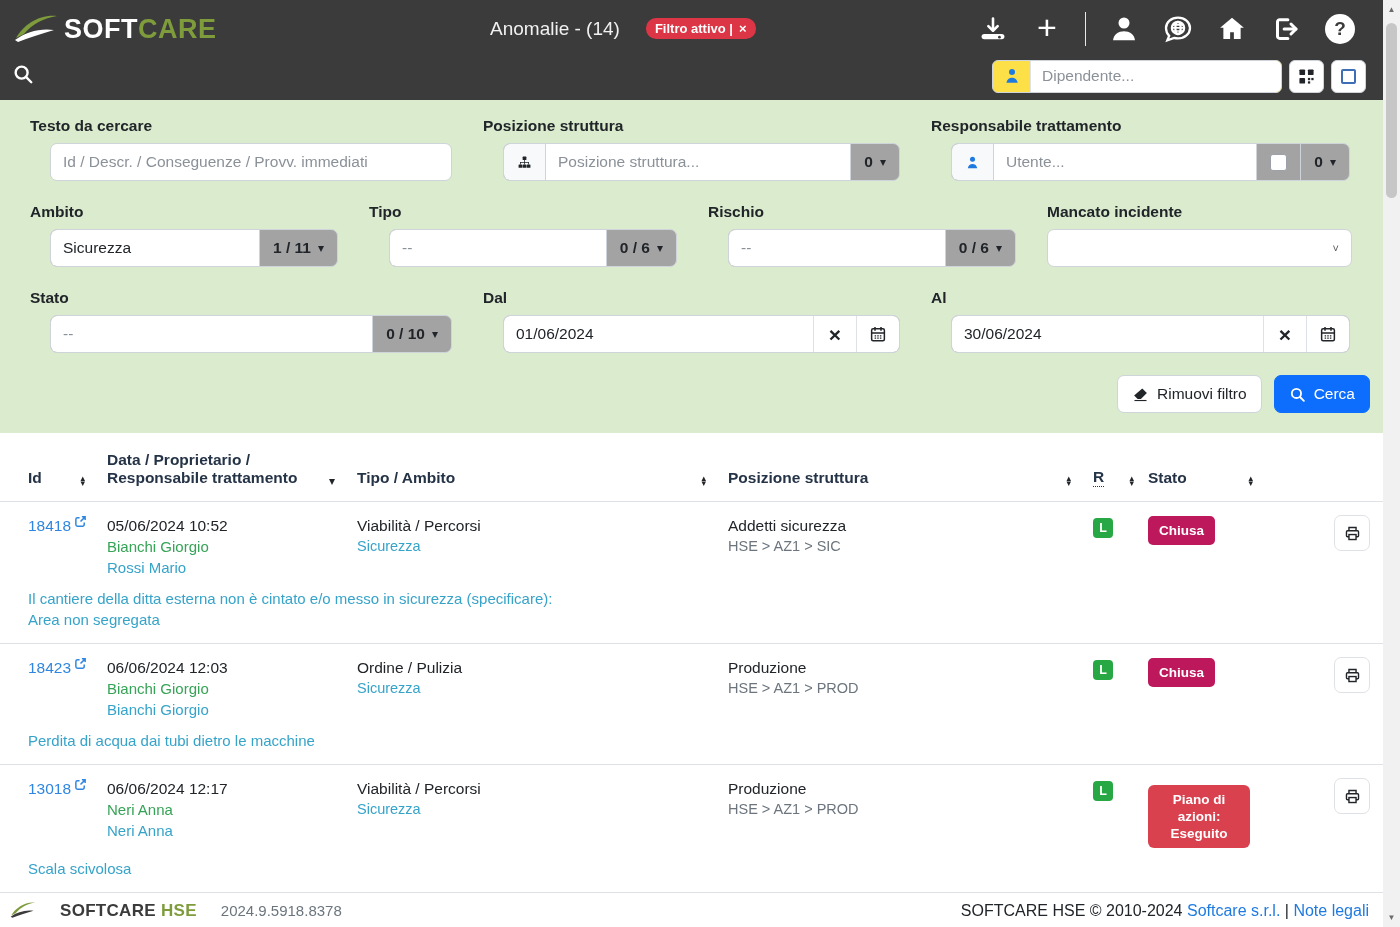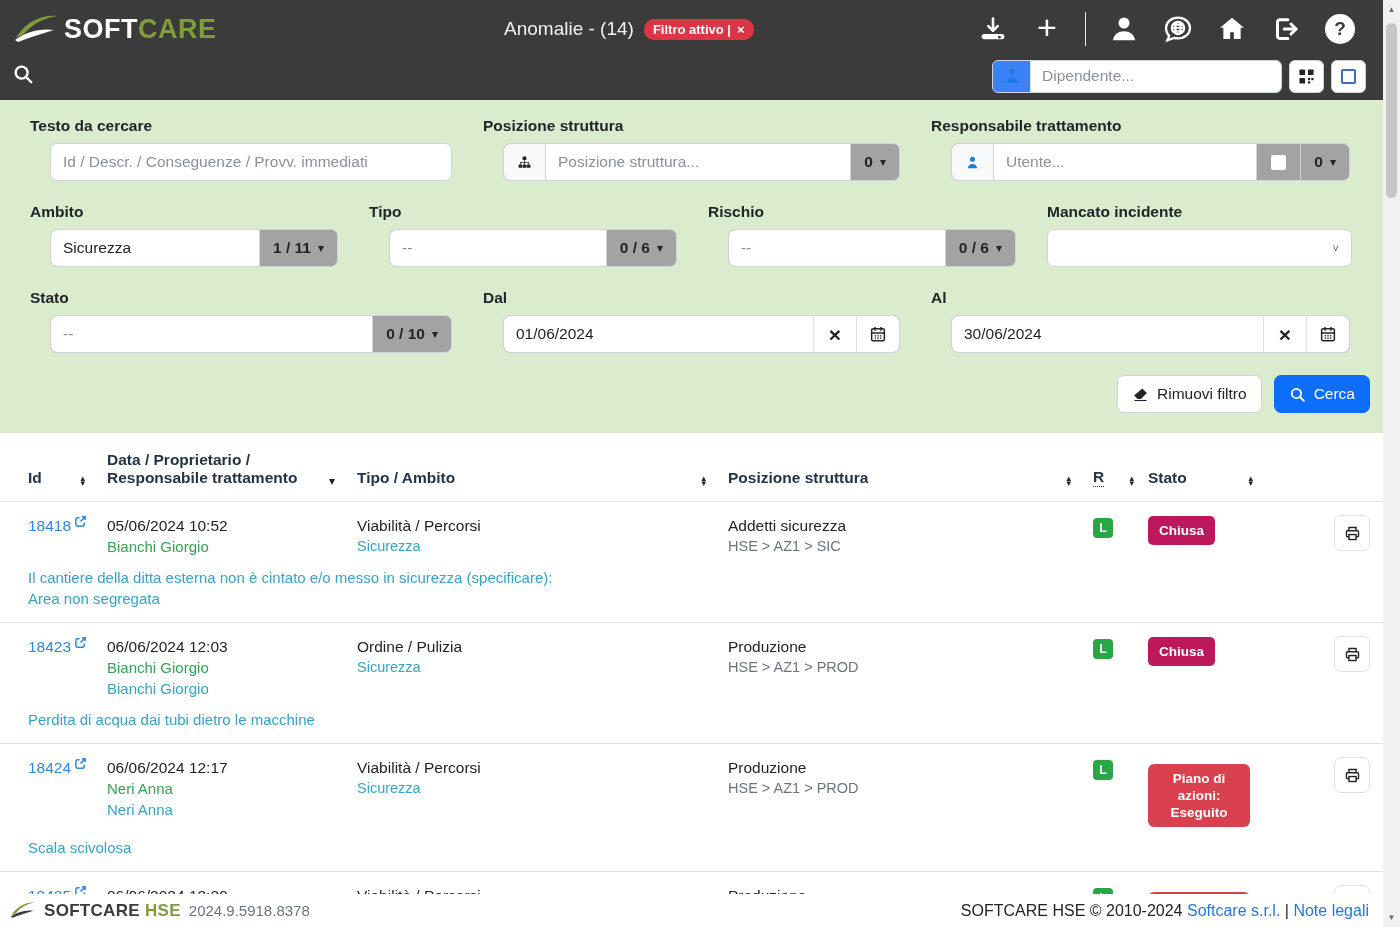--- a/index.html
+++ b/index.html
@@ -4,38 +4,38 @@
 <style>
   * { margin:0; padding:0; box-sizing:border-box; }
   html,body { width:1400px; height:927px; overflow:hidden; }
   body { font-family:"Liberation Sans","DejaVu Sans",sans-serif; background:#fff; position:relative; }
 
   
   .topbar { background:#3b3b3b; height:58px; display:flex; align-items:center; padding:0 14px; position:relative; }
   .brand { display:flex; align-items:center; gap:6px; }
   .brand-text { font-size:27px; font-weight:700; letter-spacing:.5px; }
   .brand-soft { color:#fff; } .brand-care { color:#7f9c3c;margin-top:32px; }
-  .topbar-center { position:absolute; left:504px; display:flex; align-items:center; gap:10px; }
+  .topbar-center { position:absolute; left:490px; display:flex; align-items:flex-start; gap:26px; }
   .page-title { color:#f1f1f1; font-size:19px; font-weight:400; }
   .filter-badge { background:#dc3545; color:#fff; font-size:13px; font-weight:700; border-radius:10px; padding:3px 9px; display:flex; align-items:center; gap:6px; }
   .filter-badge .x { font-weight:700; cursor:pointer; }
   .topbar-icons { margin-left:auto; display:flex; align-items:center; gap:22px; padding-right:30px; }
   .tico { width:32px; height:32px; display:flex; align-items:center; justify-content:center; color:#fff; cursor:pointer; }
   .tico svg { display:block; }
   .plus-glyph { font-size:34px; font-weight:300; color:#fff; line-height:1; margin-top:-4px; }
   .vdiv { width:1px; height:34px; background:#e8e8e8; }
   .help-circle { width:30px; height:30px; border-radius:50%; background:#fff; color:#3b3b3b; font-size:19px; font-weight:700; display:flex; align-items:center; justify-content:center; }
 
   
   .menubar { background:#3b3b3b; height:42px; display:flex; align-items:center; padding:0 10px 6px 10px; gap:0; }
   .menu-search { color:#fff; margin:0 12px 0 2px; cursor:pointer; }
   .menu-items { display:flex; gap:26px; }
   .menu-item { color:#fff; font-size:15.5px; cursor:pointer; white-space:nowrap; }
   .emp-wrap { margin-left:auto; display:flex; align-items:center; gap:7px; padding-right:24px; }
-  .emp-group { display:flex; height:33px; background:#3b82f6; border:1px solid #ced4da; border-radius:6px; overflow:hidden; width:290px; }
+  .emp-group { display:flex; height:33px; background:#fde047; border:1px solid #ced4da; border-radius:6px; overflow:hidden; width:290px; }
   .emp-addon { width:38px; display:flex; align-items:center; justify-content:center; border-right:1px solid #dee2e6; color:#1f7ae0; }
   .emp-input { border:none; outline:none; flex:1; font-size:15.5px; padding:0 11px; color:#212529; font-family:inherit; }
   .emp-input::placeholder { color:#8b9198; }
   .sq-btn { width:35px; height:33px; background:#fff; border:1px solid #ced4da; border-radius:6px; display:flex; align-items:center; justify-content:center; cursor:pointer; }
   .empty-square { width:15px; height:15px; border:2px solid #3e6eb5; border-radius:2px; }
 
   
   .filter-panel { background:#dbebce; padding:17px 30px 20px 30px; }
   .frow { display:grid; margin-bottom:22px; }
   .frow1 { grid-template-columns:422px 417px 419px; column-gap:31px; }
@@ -82,21 +82,21 @@
   .pos-path { font-size:14.5px; color:#6c757d; }
   .lbadge { width:20px; height:20px; border-radius:4px; background:#28a745; color:#fff; font-size:12.5px; font-weight:700; display:flex; align-items:center; justify-content:center; margin-top:3px; }
   .status-green { display:inline-block; background:#be185d; color:#fff; font-size:13.5px; font-weight:700; border-radius:5px; padding:4px 11px; margin-top:1px; }
   .status-red { display:inline-block; background:#d9414f; color:#fff; font-size:13.5px; font-weight:700; border-radius:6px; padding:6px 10px; max-width:102px; text-align:center; line-height:17px; margin-top:7px; }
   .print-btn { width:36px; height:36px; background:#fff; border:1px solid #dee2e6; border-radius:7px; display:flex; align-items:center; justify-content:center; cursor:pointer; justify-self:end; margin-right:30px; color:#212529; }
   .rdesc { padding:10px 30px 13px 28px; }
   .rdesc div { font-size:15px; color:#36a3c9; line-height:21px; }
 
   
   .footer { position:absolute; left:0; right:17px; bottom:0; height:33px; background:#fff; display:flex; align-items:center; justify-content:space-between; padding:0 14px 0 10px; z-index:5; }
-  .f-left { display:flex; align-items:center; gap:8px; }
+  .f-left { display:flex; align-items:center; gap:24px; }
   .f-brand { font-size:17px; font-weight:700; color:#3b3b3b; letter-spacing:.3px; }
   .f-brand .hse { color:#7f9c3c; }
   .f-version { font-size:15px; color:#6c757d; }
   .f-right { font-size:16px; color:#212529; }
   .f-right a { color:#1f7ae0; text-decoration:none; cursor:pointer; }
 
   
   .scrollbar { position:absolute; top:0; right:0; bottom:0; width:17px; background:#f1f1f1; z-index:6; display:flex; flex-direction:column; align-items:center; }
   .sb-arrow { color:#6b6b6b; font-size:8px; padding:5px 0; cursor:pointer; }
   .sb-thumb { width:11px; border-radius:6px; background:#c6c6c6; height:175px; margin-top:4px; cursor:grab; }
@@ -403,20 +403,21 @@
       <div class="cell"><a class="id-link">
             <span>18418</span>
             <svg width="13" height="13" viewBox="0 0 14 14" fill="none" stroke="#2f86e0" stroke-width="1.6">
               <path d="M6 3H3.8A1.8 1.8 0 0 0 2 4.8v5.4A1.8 1.8 0 0 0 3.8 12h5.4A1.8 1.8 0 0 0 11 10.2V8"></path>
               <path d="M8.5 2H12v3.5M12 2 7 7"></path>
             </svg>
           </a></div>
       <div class="cell">
           <div class="dt">05/06/2024 10:52</div>
           <div class="nm-owner">Bianchi Giorgio</div>
+          <div class="nm-resp">Rossi Mario</div>
         </div>
       <div class="cell">
           <div class="type-main">Viabilità / Percorsi</div>
           <div class="type-scope">Sicurezza</div>
         </div>
       <div class="cell">
           <div class="pos-main">Addetti sicurezza</div>
           <div class="pos-path">HSE &gt; AZ1 &gt; SIC</div>
         </div>
       <div class="cell">
@@ -472,21 +473,21 @@
         </button>
     </div>
     <div class="rdesc">
       <div>Perdita di acqua dai tubi dietro le macchine</div>
     </div>
   </div>
 
   <div class="rowblock">
     <div class="tgrid rmain">
       <div class="cell"><a class="id-link">
-            <span>18424</span>
+            <span>13018</span>
             <svg width="13" height="13" viewBox="0 0 14 14" fill="none" stroke="#2f86e0" stroke-width="1.6">
               <path d="M6 3H3.8A1.8 1.8 0 0 0 2 4.8v5.4A1.8 1.8 0 0 0 3.8 12h5.4A1.8 1.8 0 0 0 11 10.2V8"></path>
               <path d="M8.5 2H12v3.5M12 2 7 7"></path>
             </svg>
           </a></div>
       <div class="cell">
           <div class="dt">06/06/2024 12:17</div>
           <div class="nm-owner">Neri Anna</div>
           <div class="nm-resp">Neri Anna</div>
         </div>

